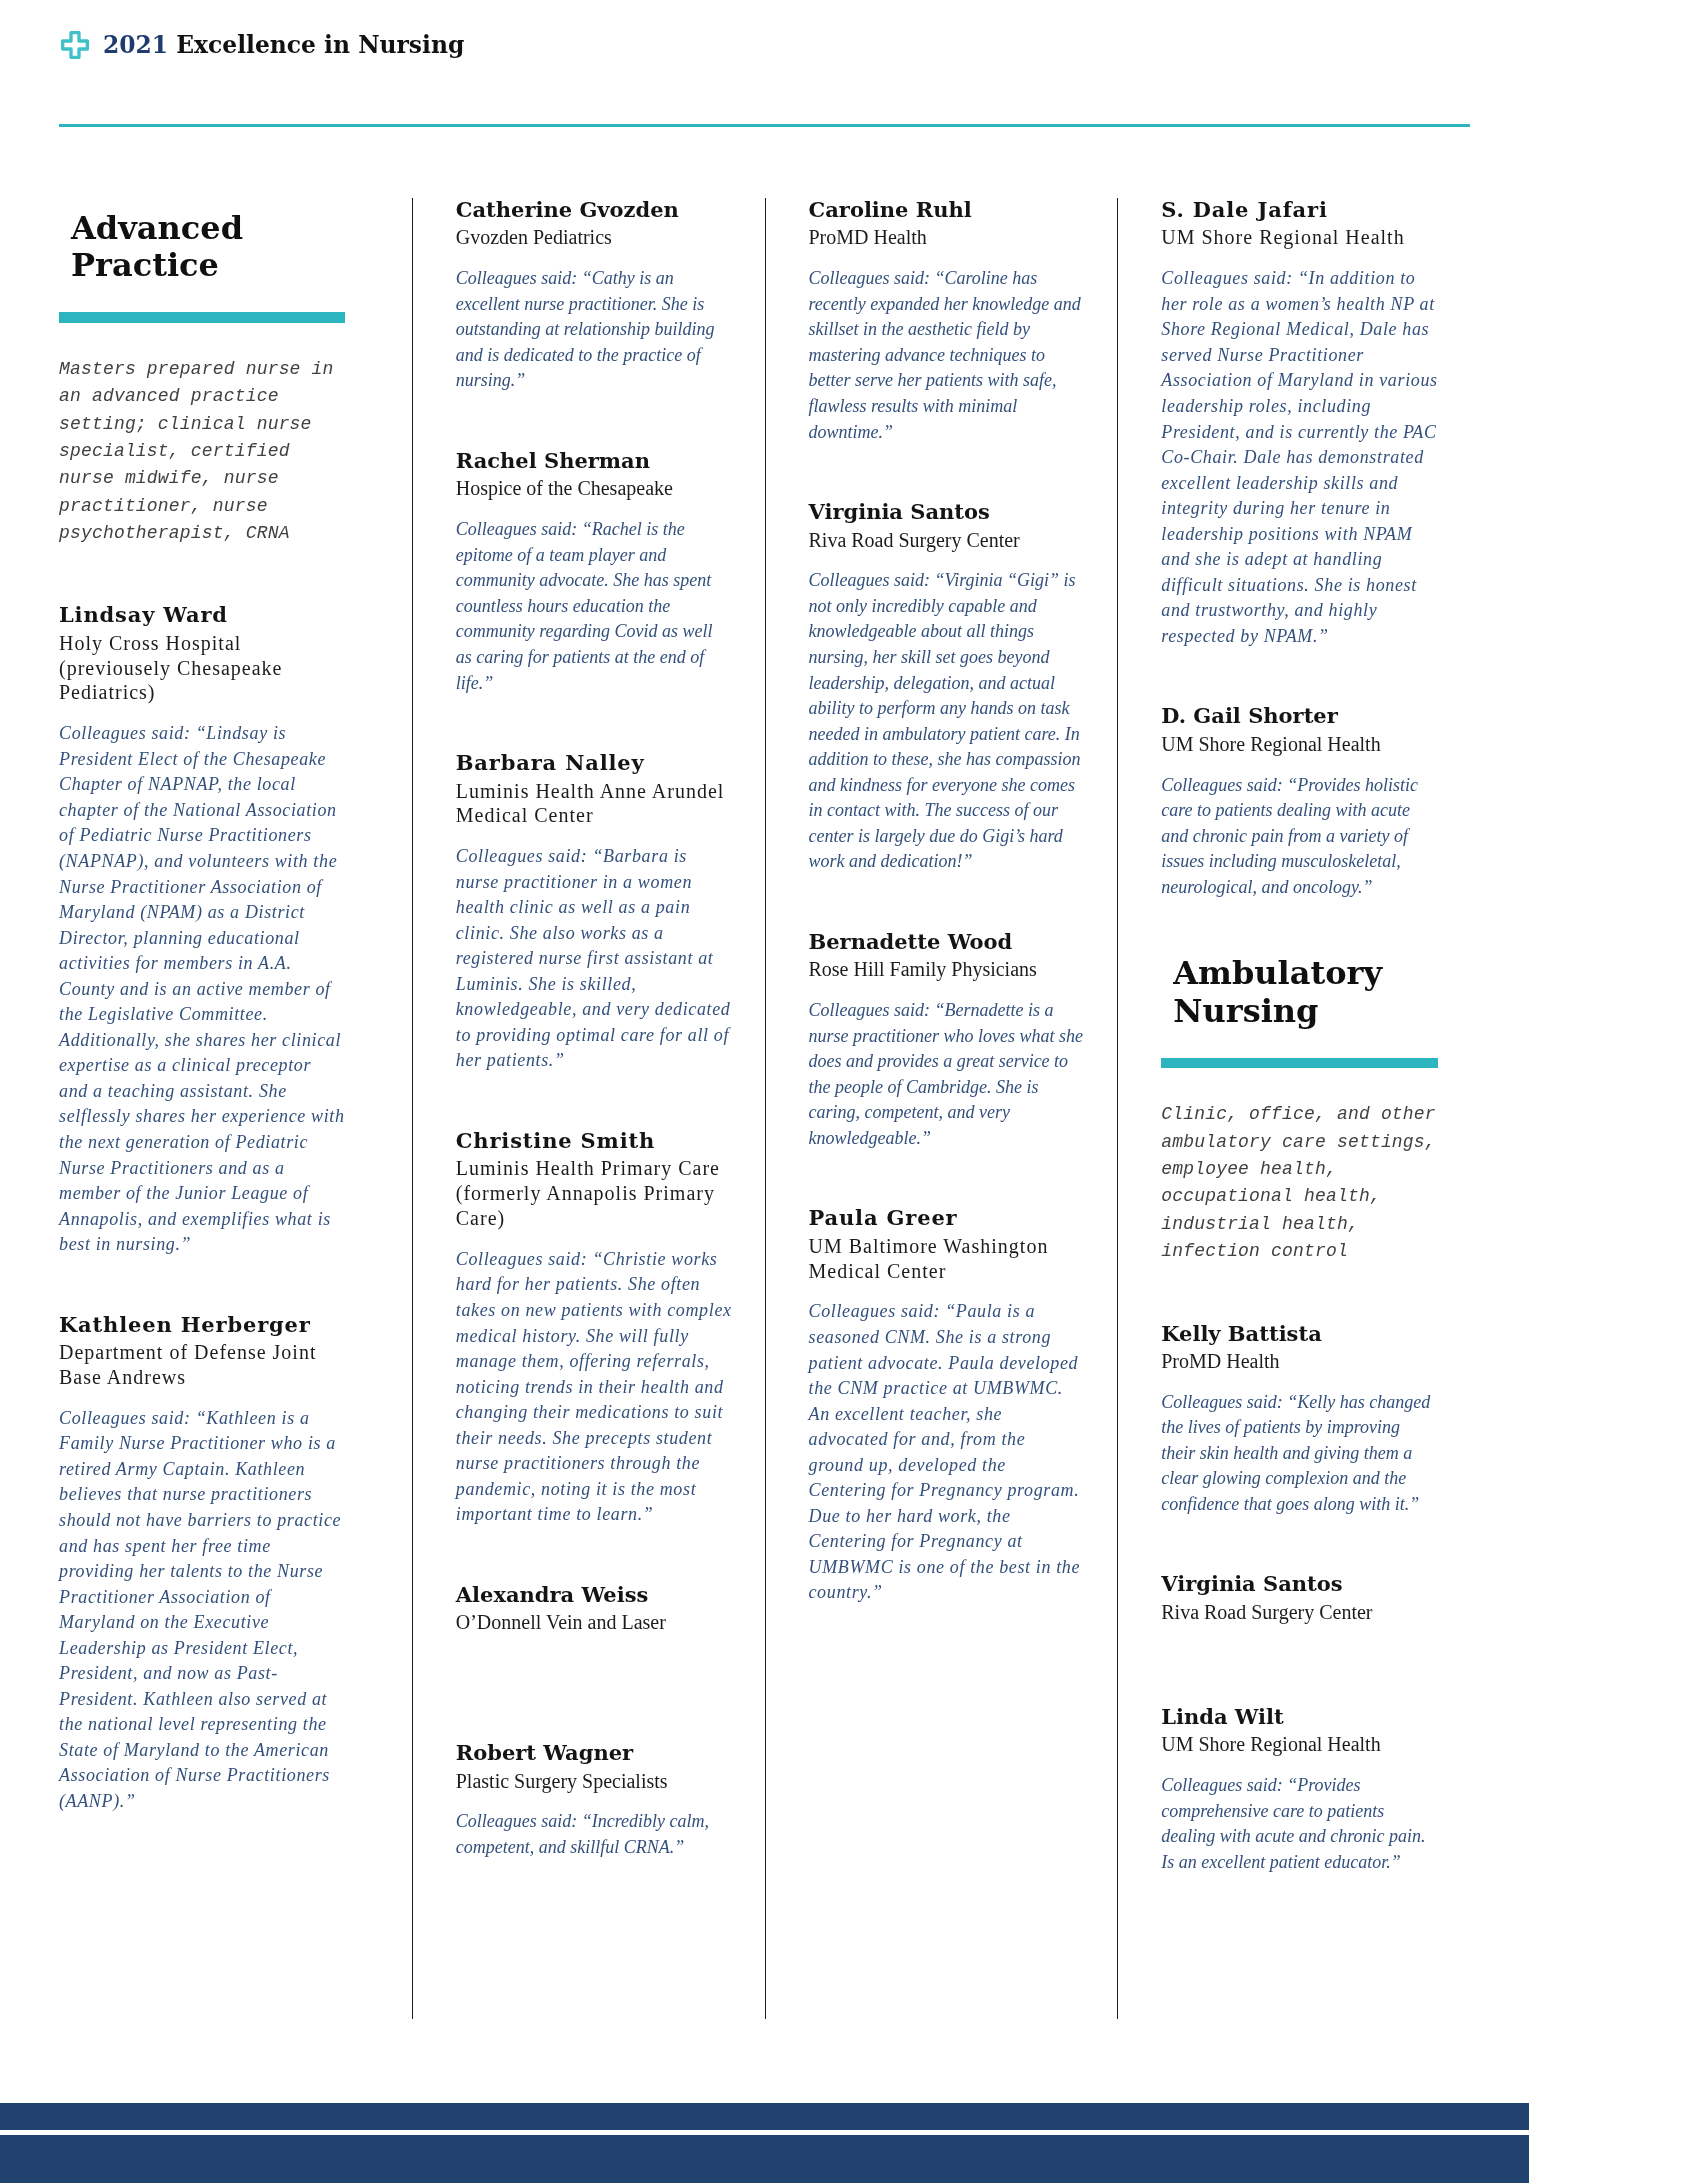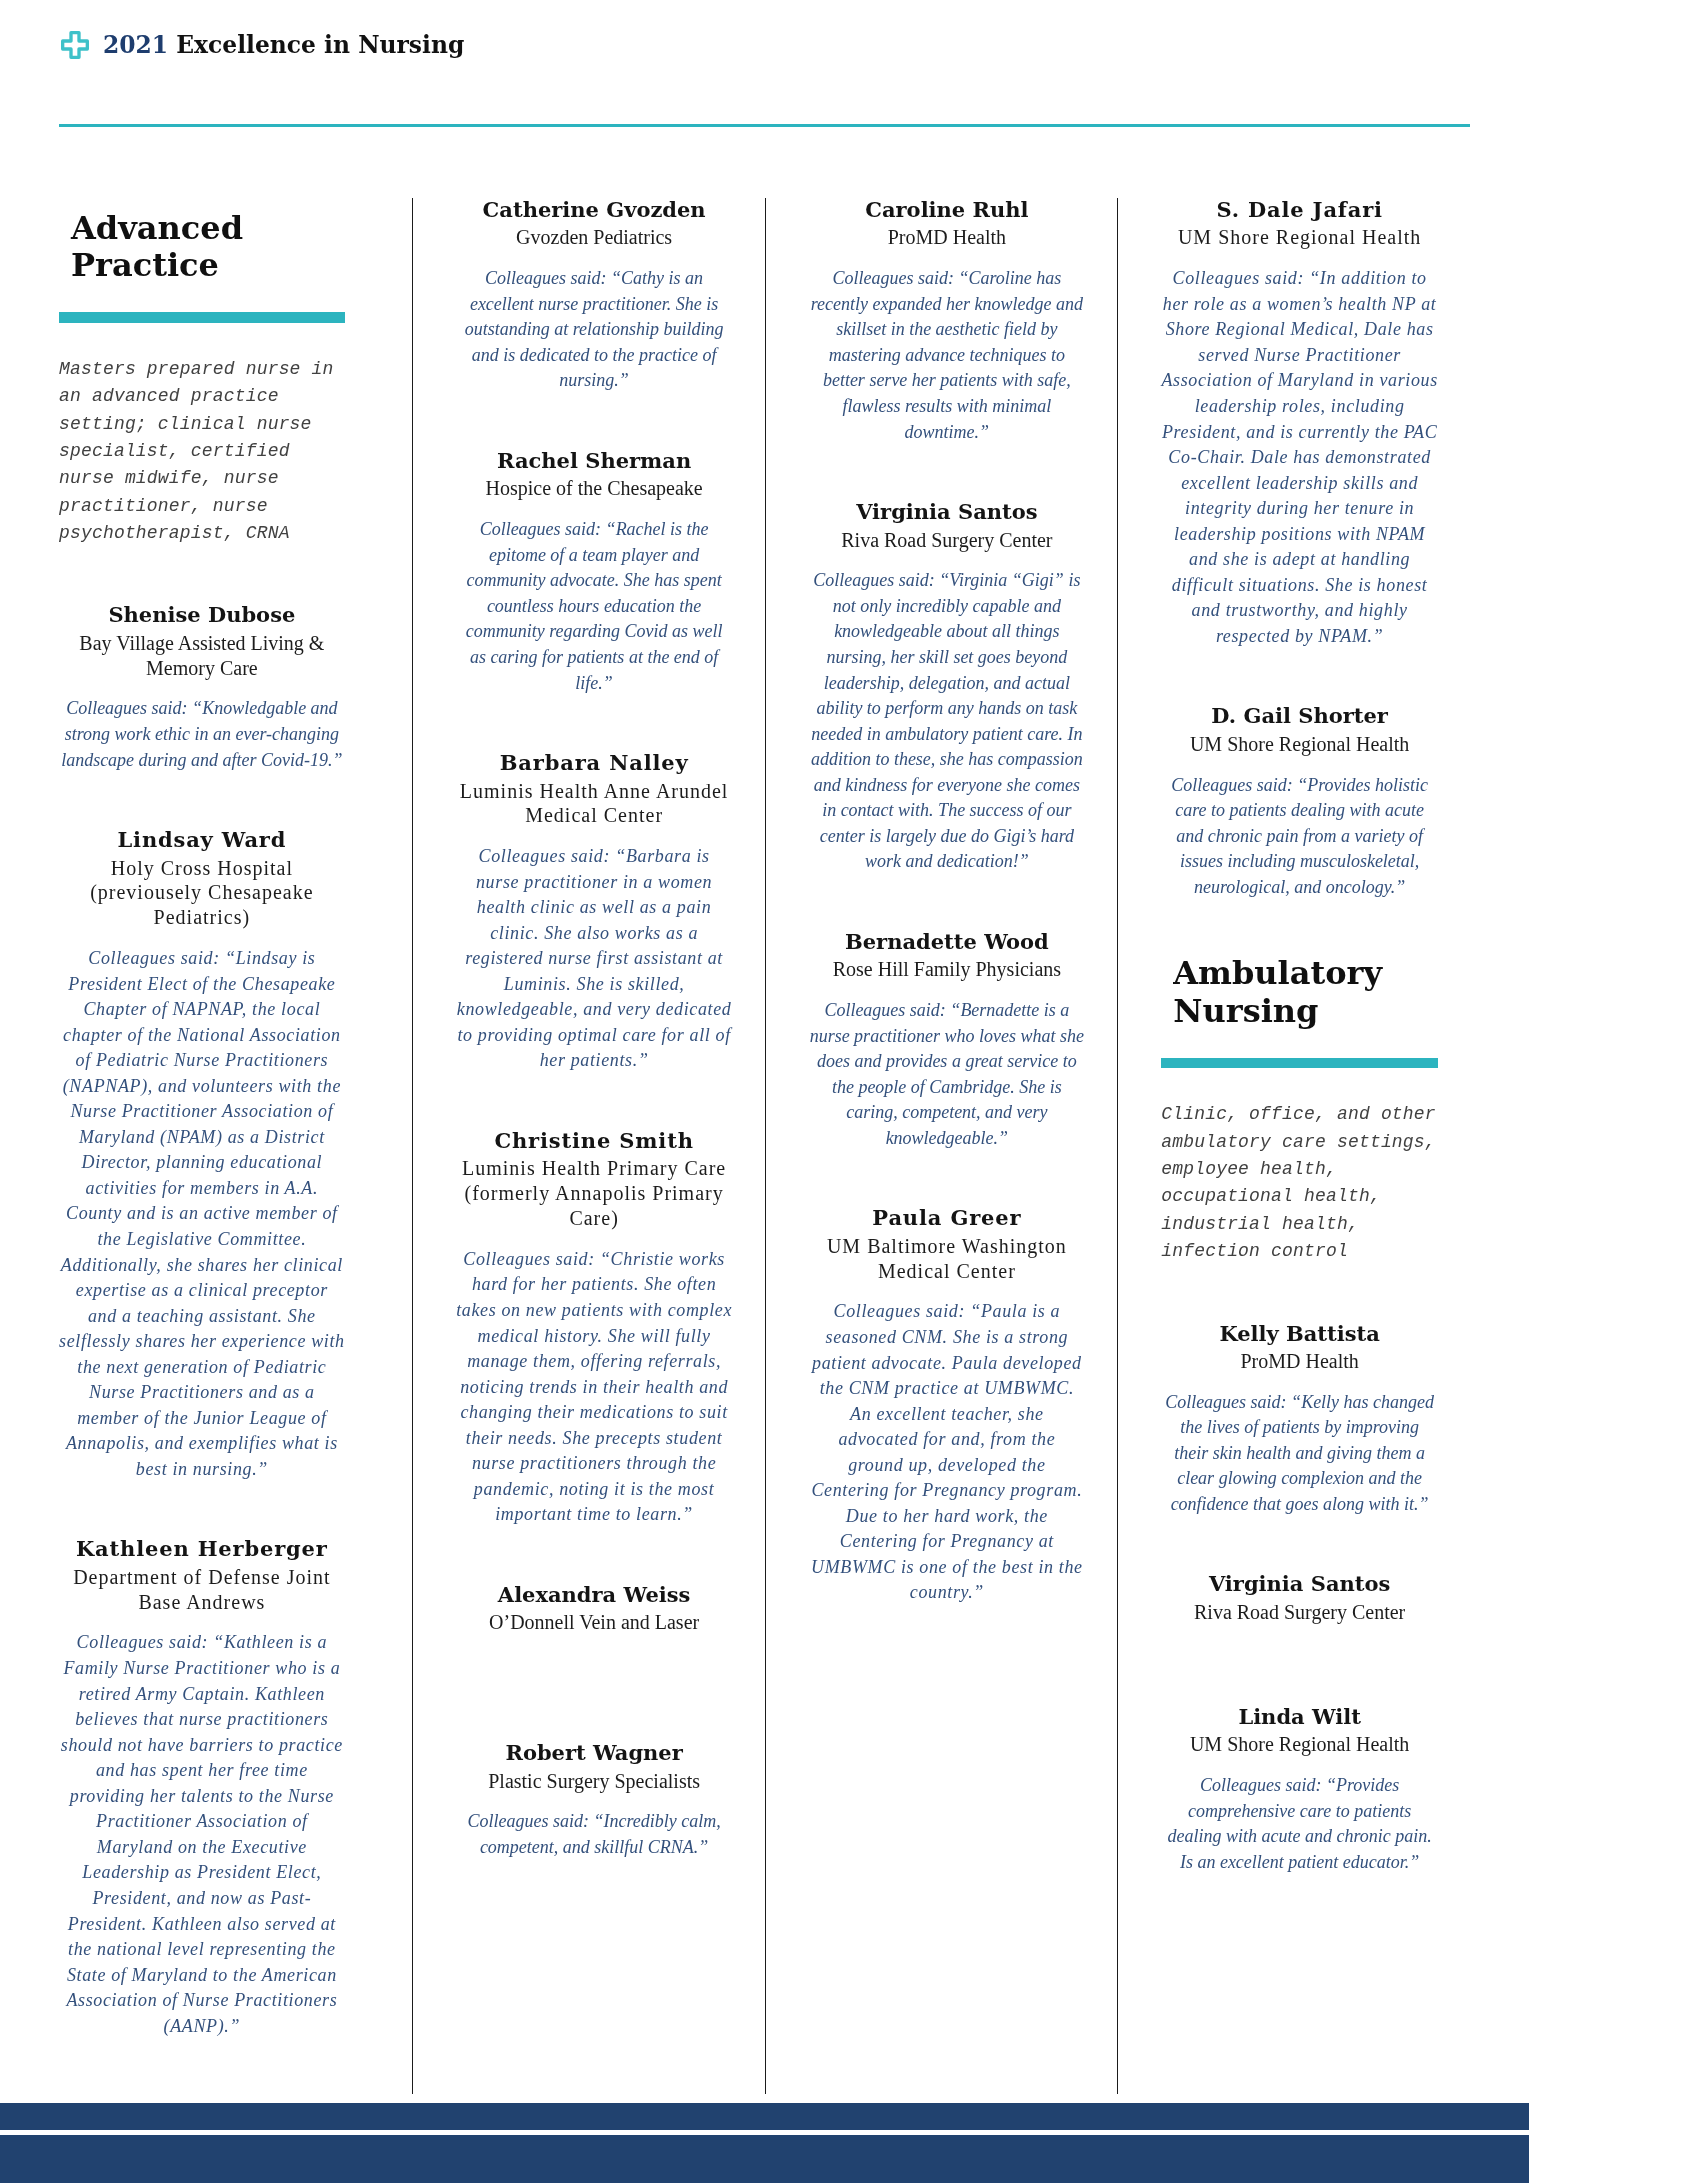--- a/index.html
+++ b/index.html
@@ -22,21 +22,21 @@
   
   .section{margin-bottom:56px;}
   .section.mid{margin-top:17.4px;}
   .section-title{font-family:"DejaVu Serif",serif;font-weight:700;font-size:32px;line-height:1.16;
                  color:#101010;margin:12px;max-width:294px;}
   .teal-bar{height:10.7px;background:#2cb4bf;margin-top:28px;}
   .section-desc{font-family:Liberation Mono, monospace;font-style:italic;font-size:18px;line-height:1.52;
                 color:#414141;margin:33px 0 0;letter-spacing:0.01em;}
 
   
-  .profile{margin-bottom:55px;text-align:center;}
+  .profile{margin-bottom:55px;}
   .profile.gap-lg{margin-bottom:106px;}
   .profile.gap-md{margin-bottom:80px;}
   .name{font-family:"DejaVu Serif",serif;font-weight:700;font-size:21px;line-height:1.18;color:#141414;margin:0;}
   .org{font-family:"Liberation Serif",serif;font-size:20px;line-height:1.24;color:#1c1c1c;margin:2.7px 0 0;}
   .quote{font-family:"Liberation Serif",serif;font-style:italic;font-size:18px;line-height:1.42;
          color:#33507c;margin:16px 0 0;}
   .alt .name{letter-spacing:0.04em;}
   .alt .org{letter-spacing:0.05em;}
   .alt .quote{letter-spacing:0.035em;}
 
@@ -66,25 +66,20 @@
 
   <div class="columns">
 
     <div class="col">
       <header class="section">
         <h2 class="section-title">Advanced Practice</h2>
         <div class="teal-bar"></div>
         <p class="section-desc">Masters prepared nurse in an advanced practice setting; clinical nurse specialist, certified nurse midwife, nurse practitioner, nurse psychotherapist, CRNA</p>
       </header>
 
-      <article class="profile">
-        <h3 class="name">Shenise Dubose</h3>
-        <p class="org">Bay Village Assisted Living &amp; Memory Care</p>
-        <p class="quote">Colleagues said: “Knowledgable and strong work ethic in an ever-changing landscape during and after Covid-19.”</p>
-      </article>
 
       <article class="profile alt">
         <h3 class="name">Lindsay Ward</h3>
         <p class="org">Holy Cross Hospital (previousely Chesapeake Pediatrics)</p>
         <p class="quote">Colleagues said: “Lindsay is President Elect of the Chesapeake Chapter of NAPNAP, the local chapter of the National Association of Pediatric Nurse Practitioners (NAPNAP), and volunteers with the Nurse Practitioner Association of Maryland (NPAM) as a District Director, planning educational activities for members in A.A. County and is an active member of the Legislative Committee. Additionally, she shares her clinical expertise as a clinical preceptor and a teaching assistant. She selflessly shares her experience with the next generation of Pediatric Nurse Practitioners and as a member of the Junior League of Annapolis, and exemplifies what is best in nursing.”</p>
       </article>
 
       <article class="profile alt">
         <h3 class="name">Kathleen Herberger</h3>
         <p class="org">Department of Defense Joint Base Andrews</p>

